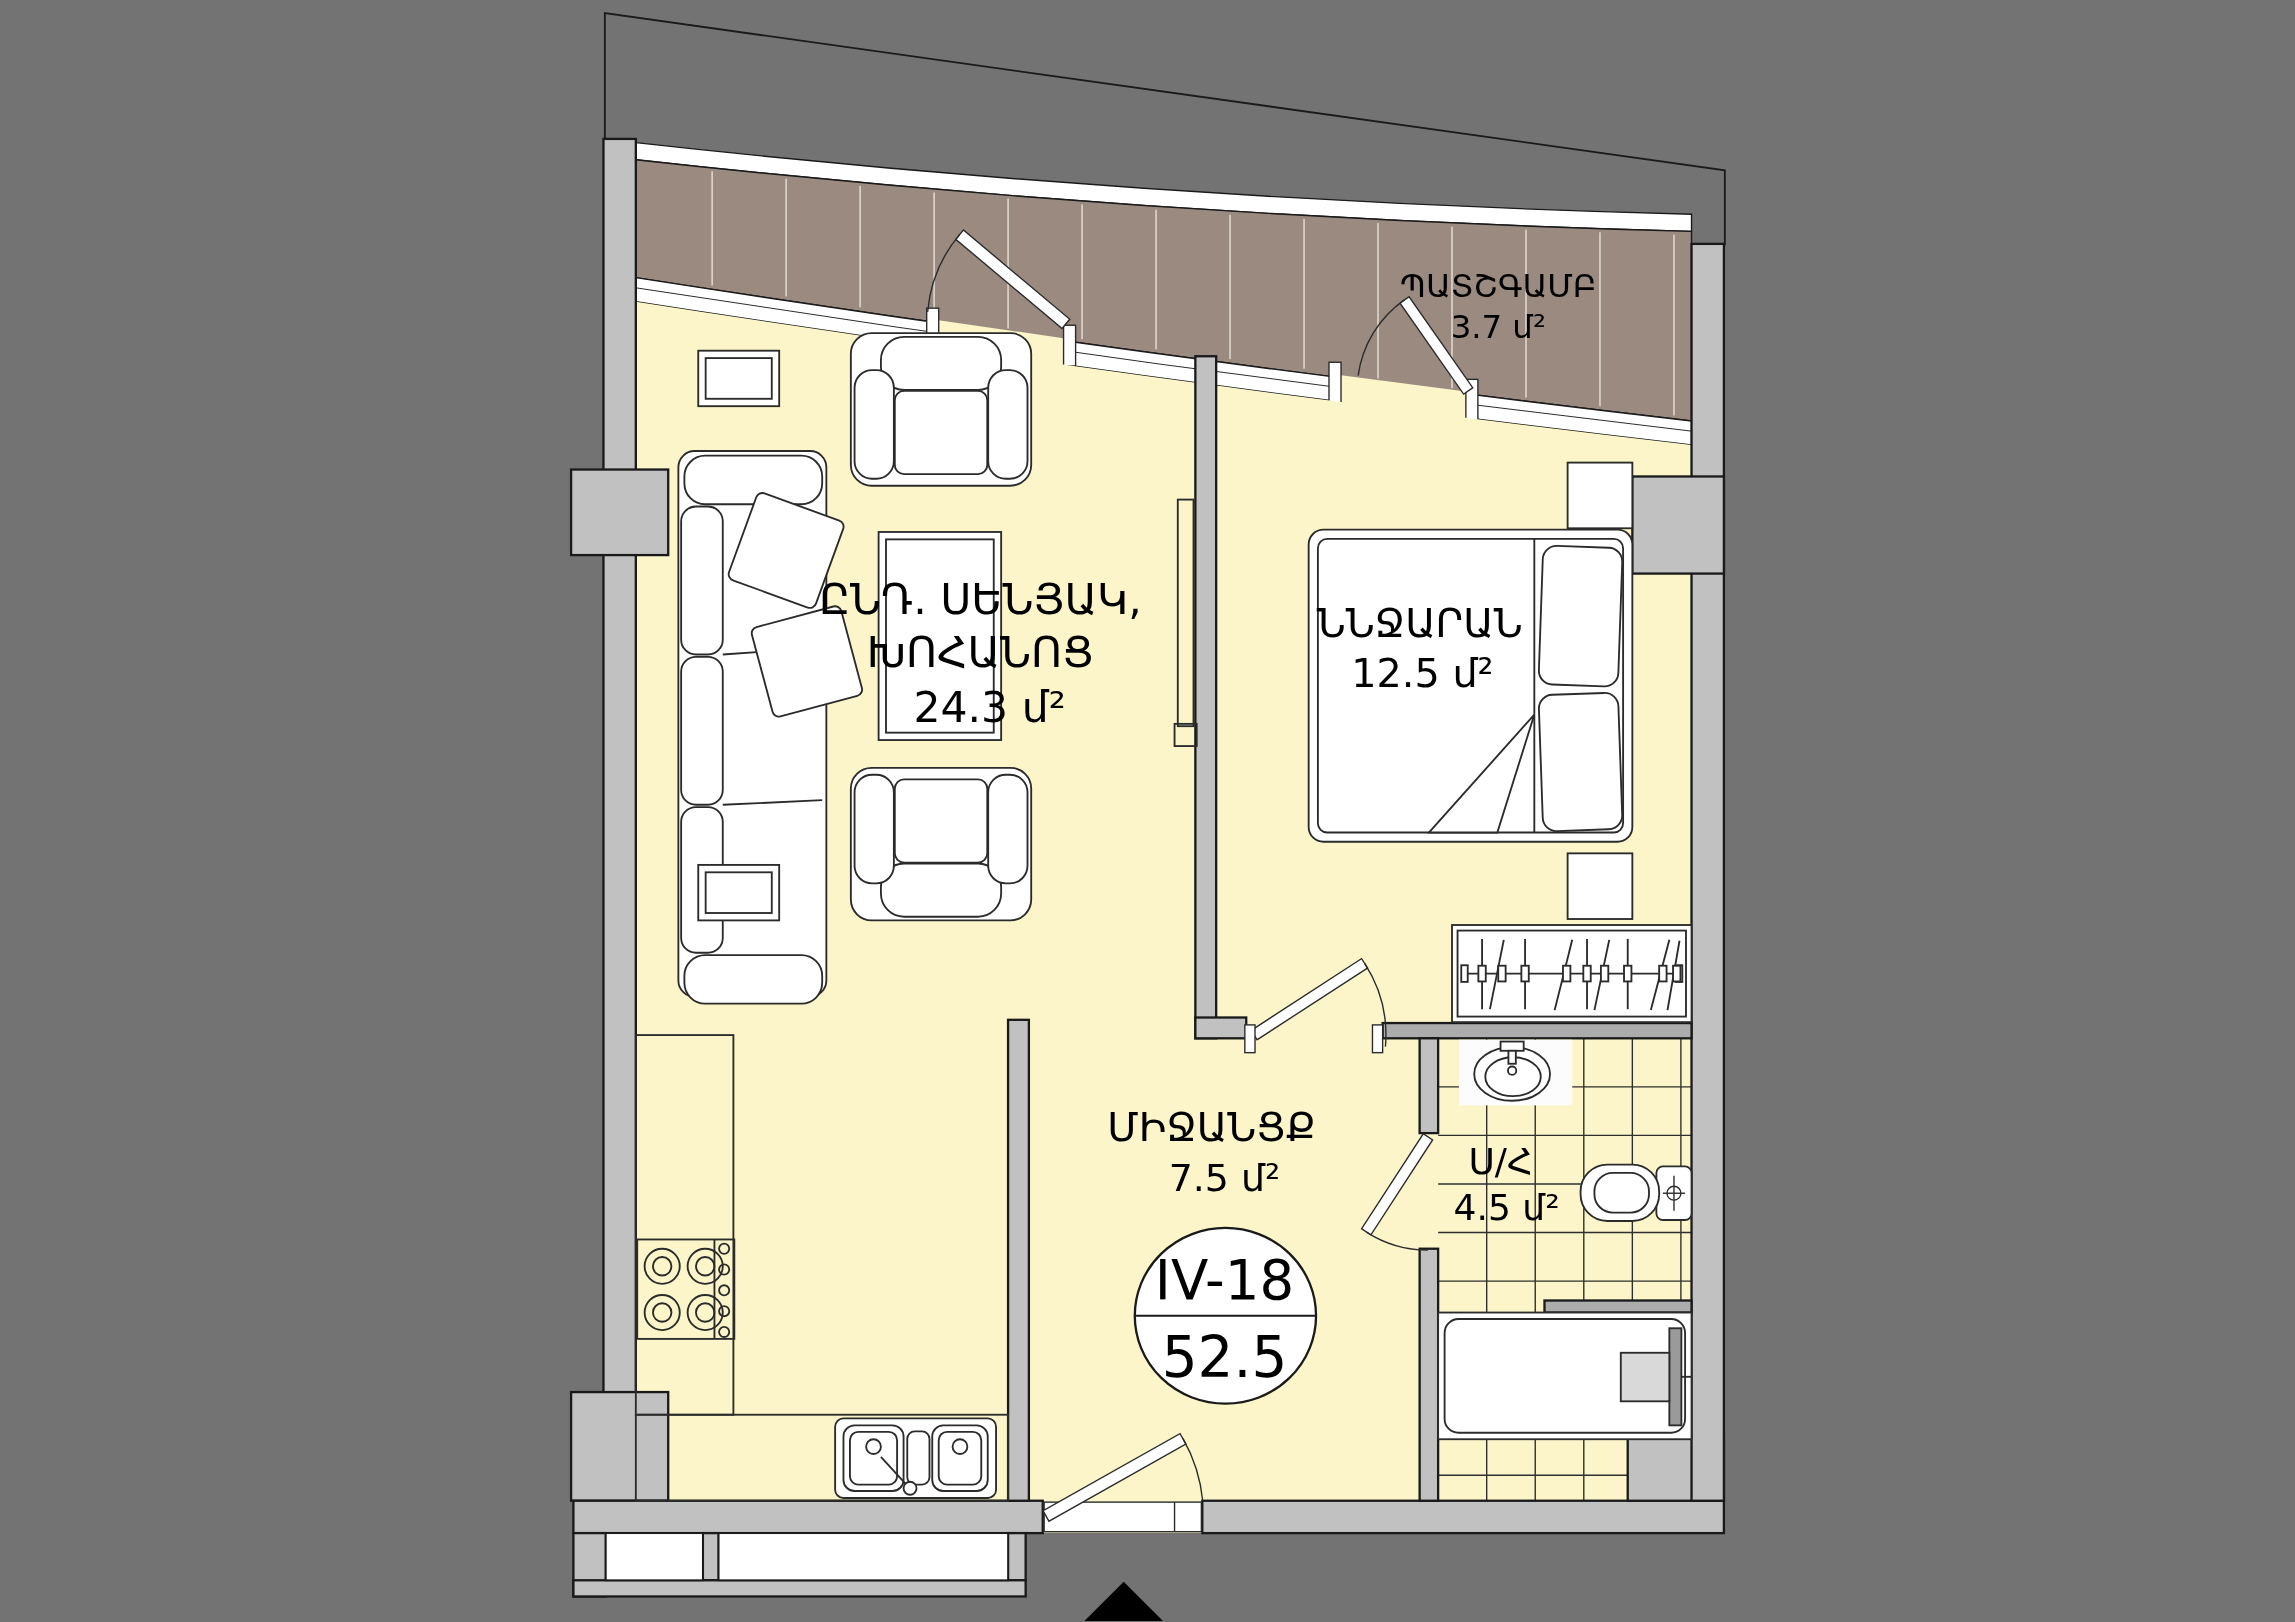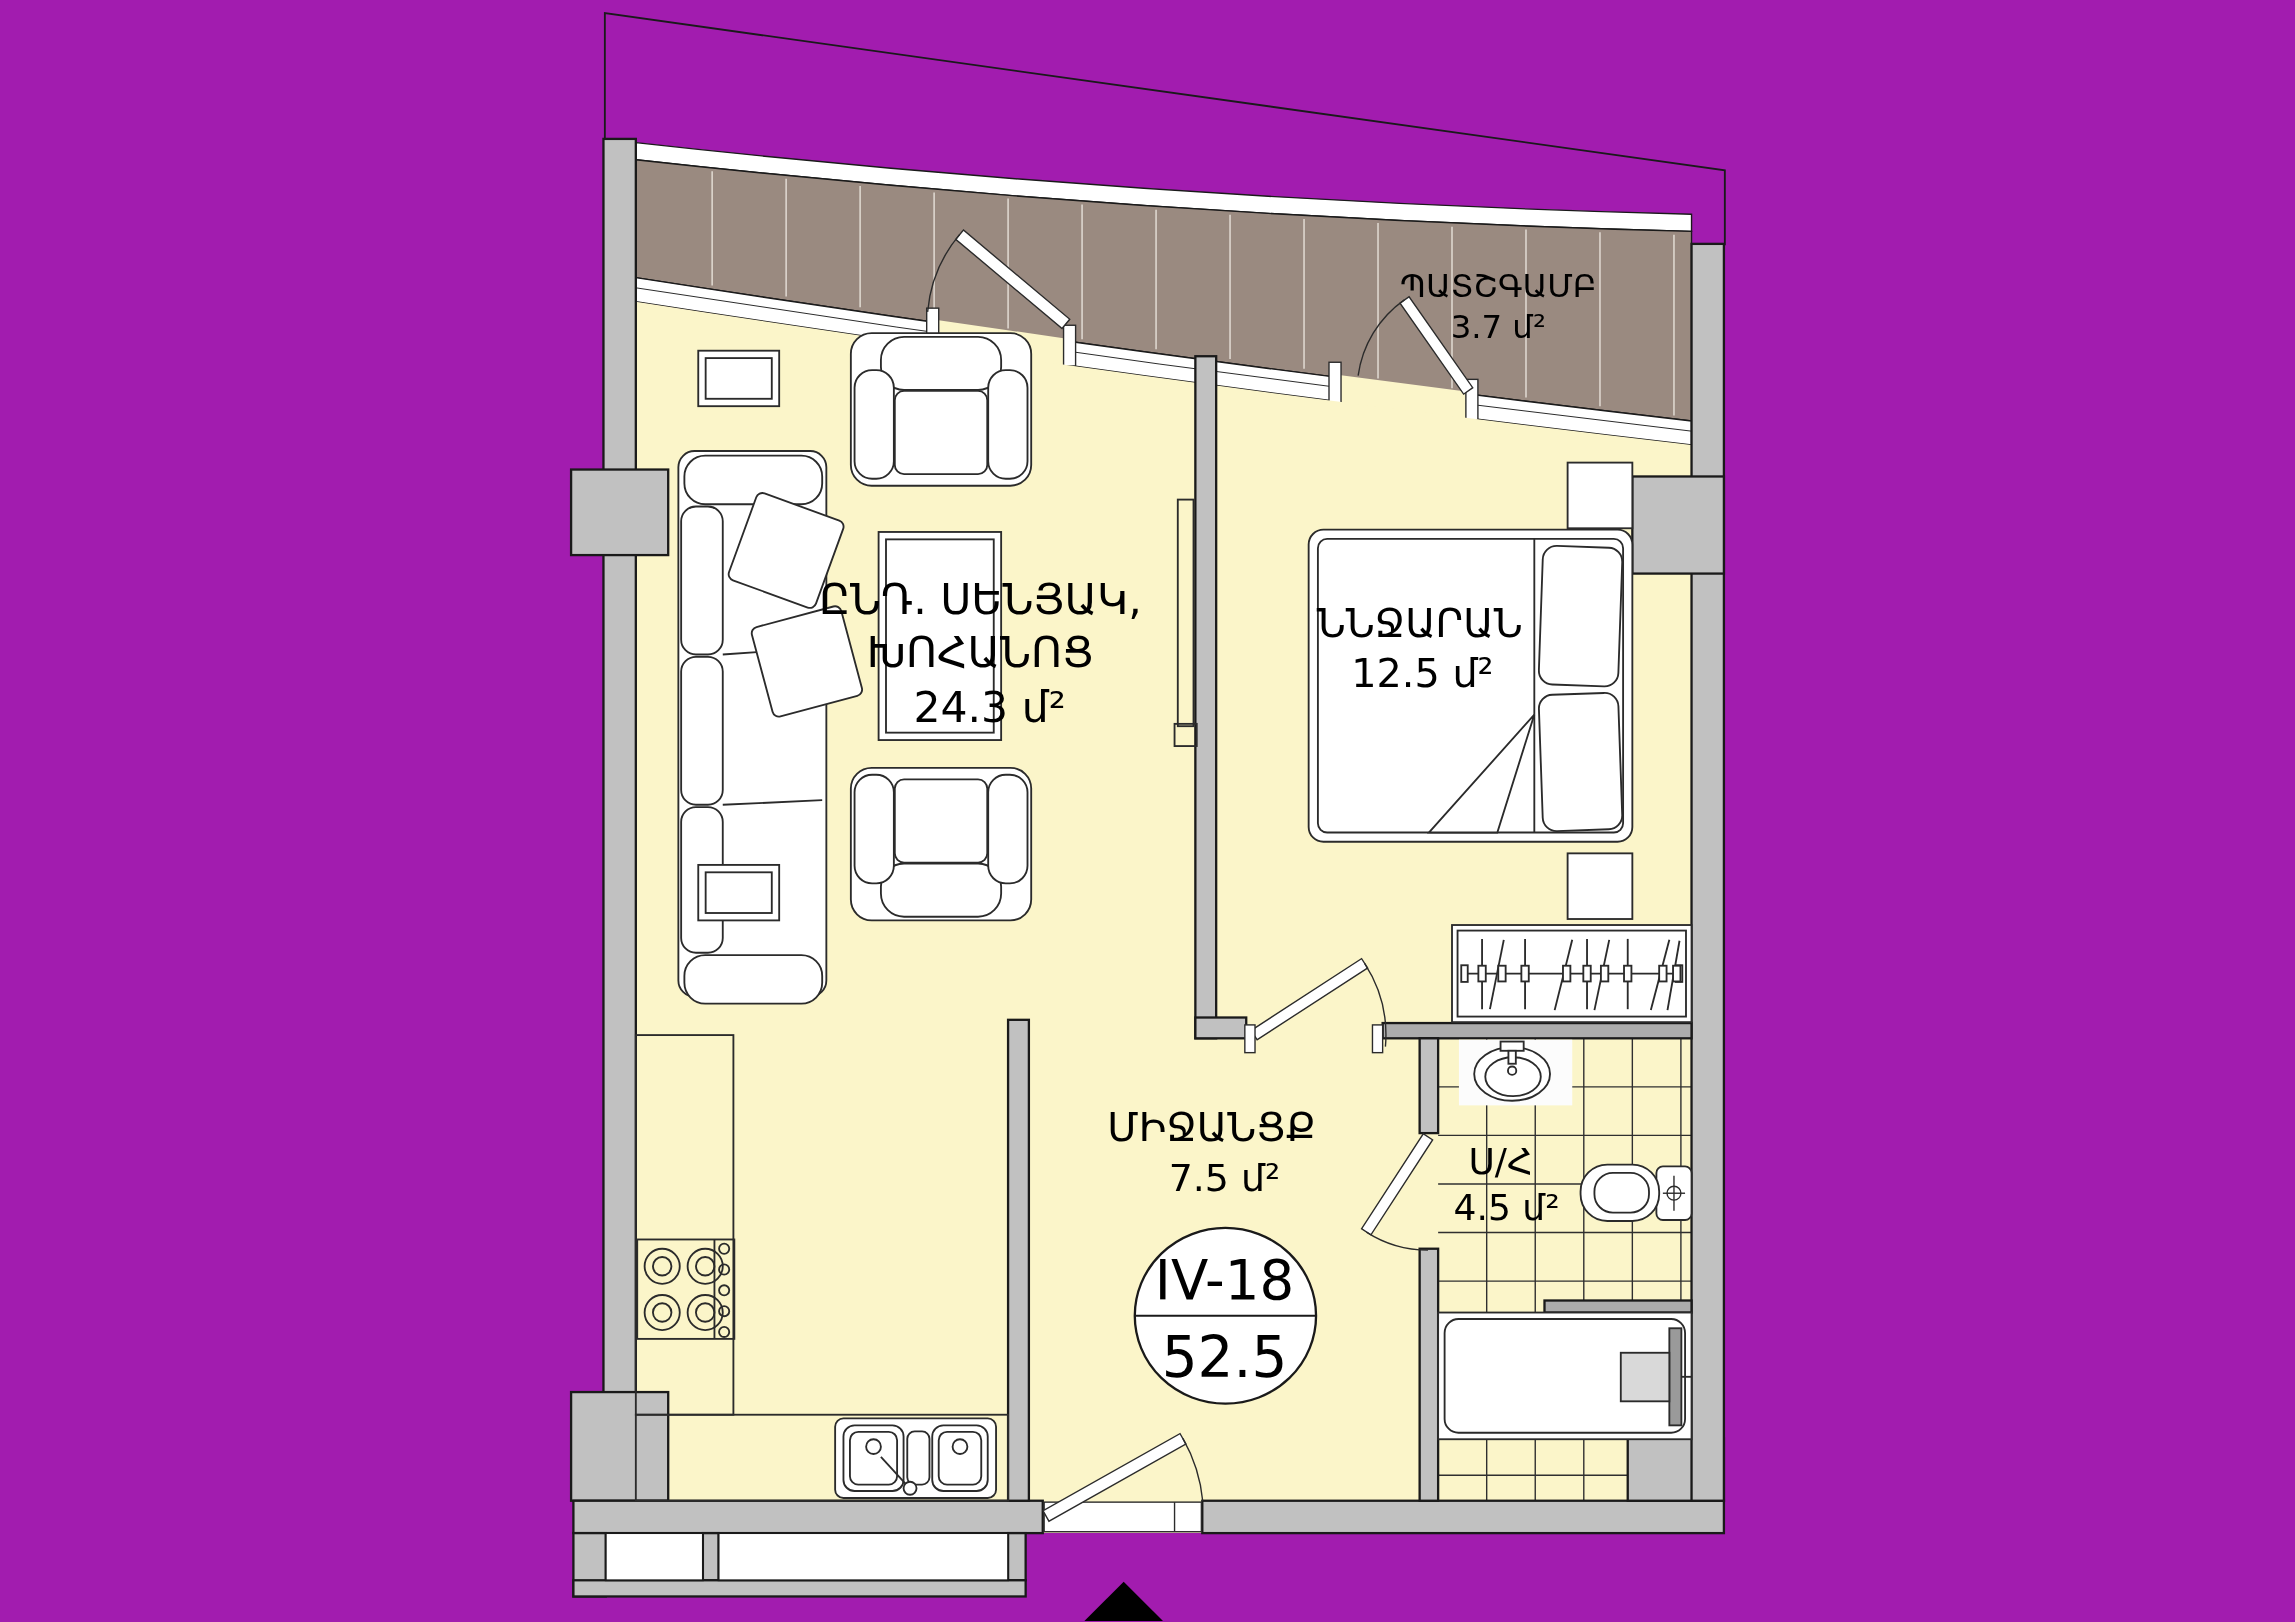--- a/index.html
+++ b/index.html
@@ -1,17 +1,17 @@
 <!DOCTYPE html>
 <html style="font-size:7.4px"><head>
 <meta charset="utf-8">
 <style>
   html,body{margin:0;padding:0;background:#fff;}
   body{font-family:"DejaVu Sans","Liberation Sans",sans-serif;}
-  .plan-wrap{width:2295px;height:1623px;position:relative;background:#a21caf;}
+  .plan-wrap{width:2295px;height:1623px;position:relative;background:#737373;}
   svg{display:block;}
   text{fill:#000;}
   .room-label{font-weight:400;}
 </style>
 </head>
 <body>
 
 <div class="plan-wrap">
 <svg width="2295" height="1623" viewBox="0 0 4963 3509" xmlns="http://www.w3.org/2000/svg">
 

